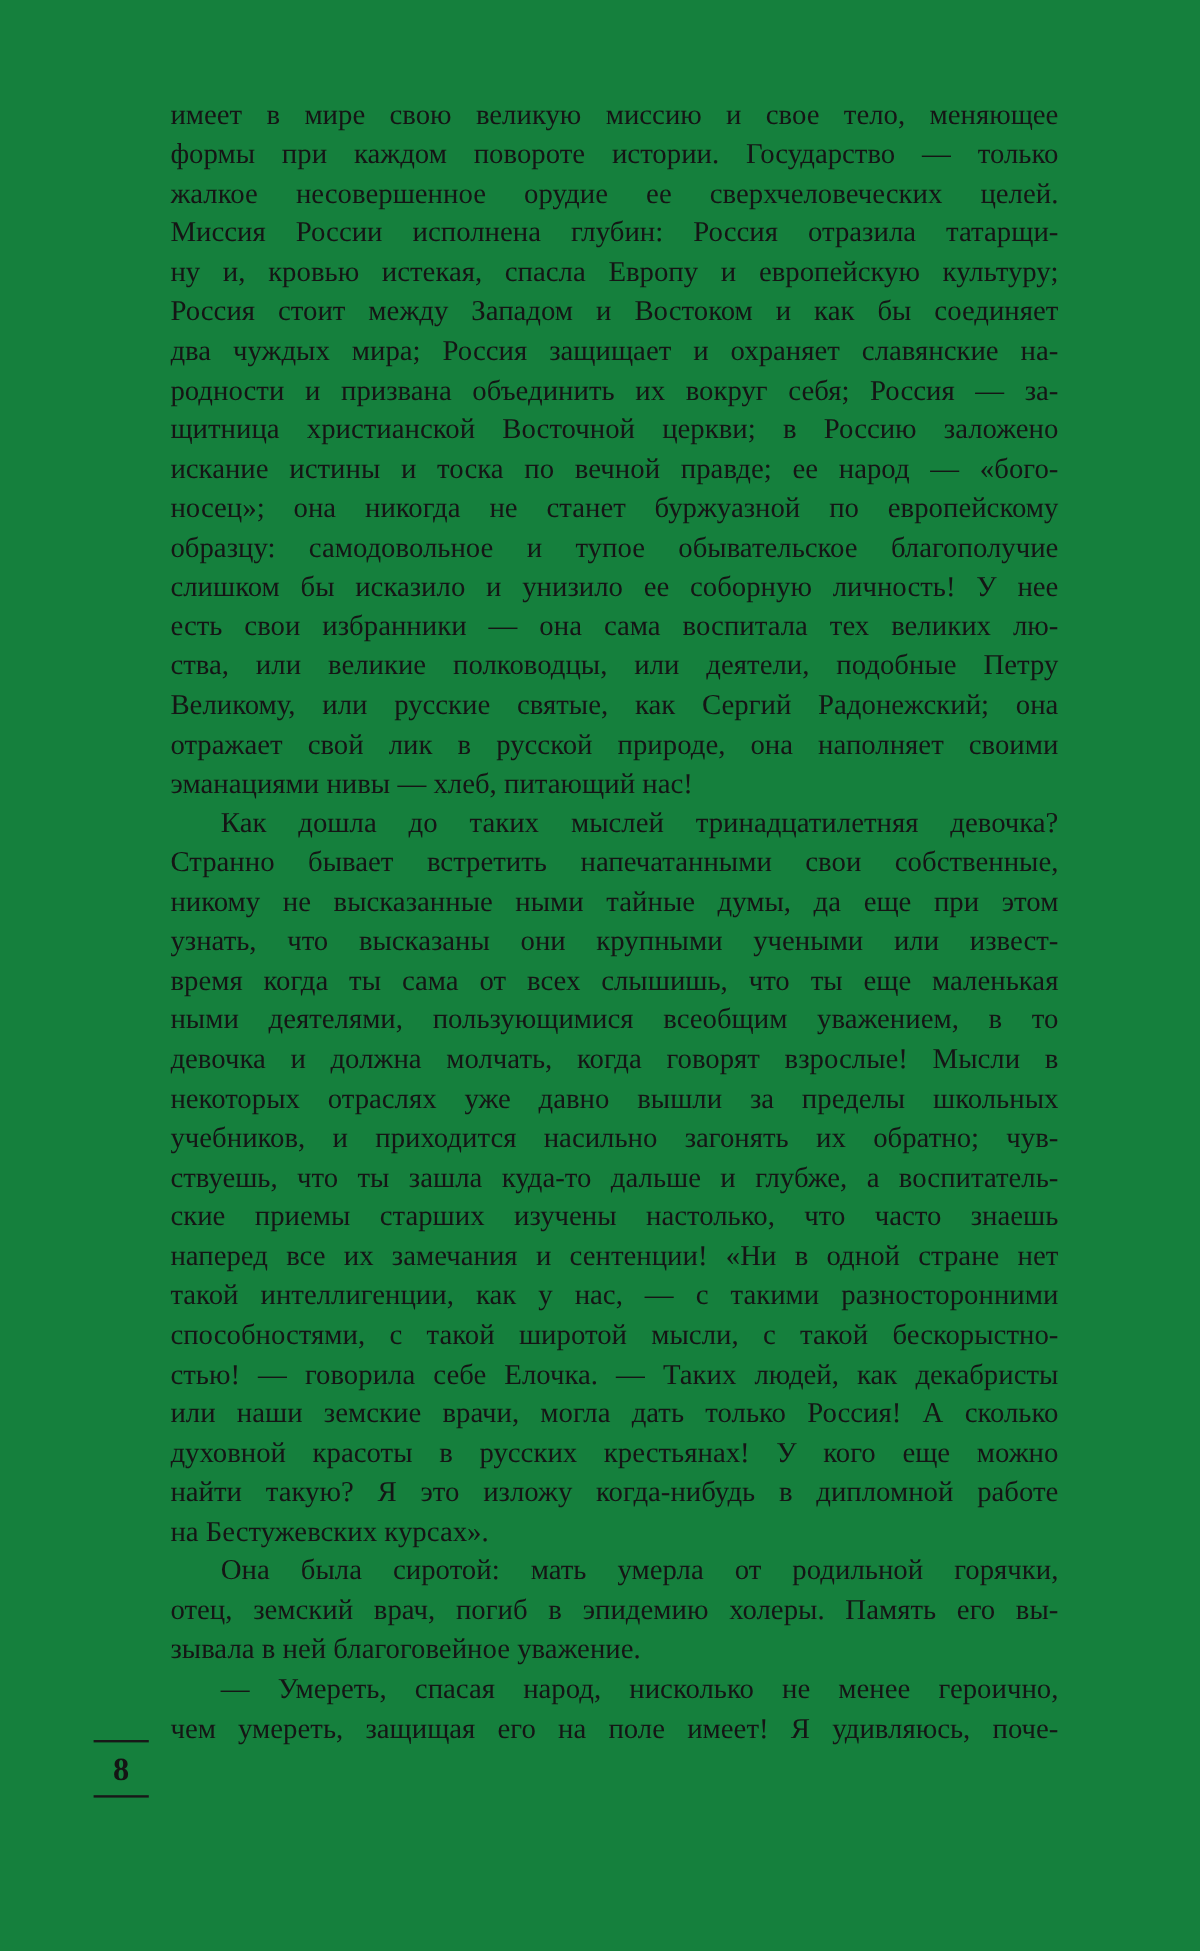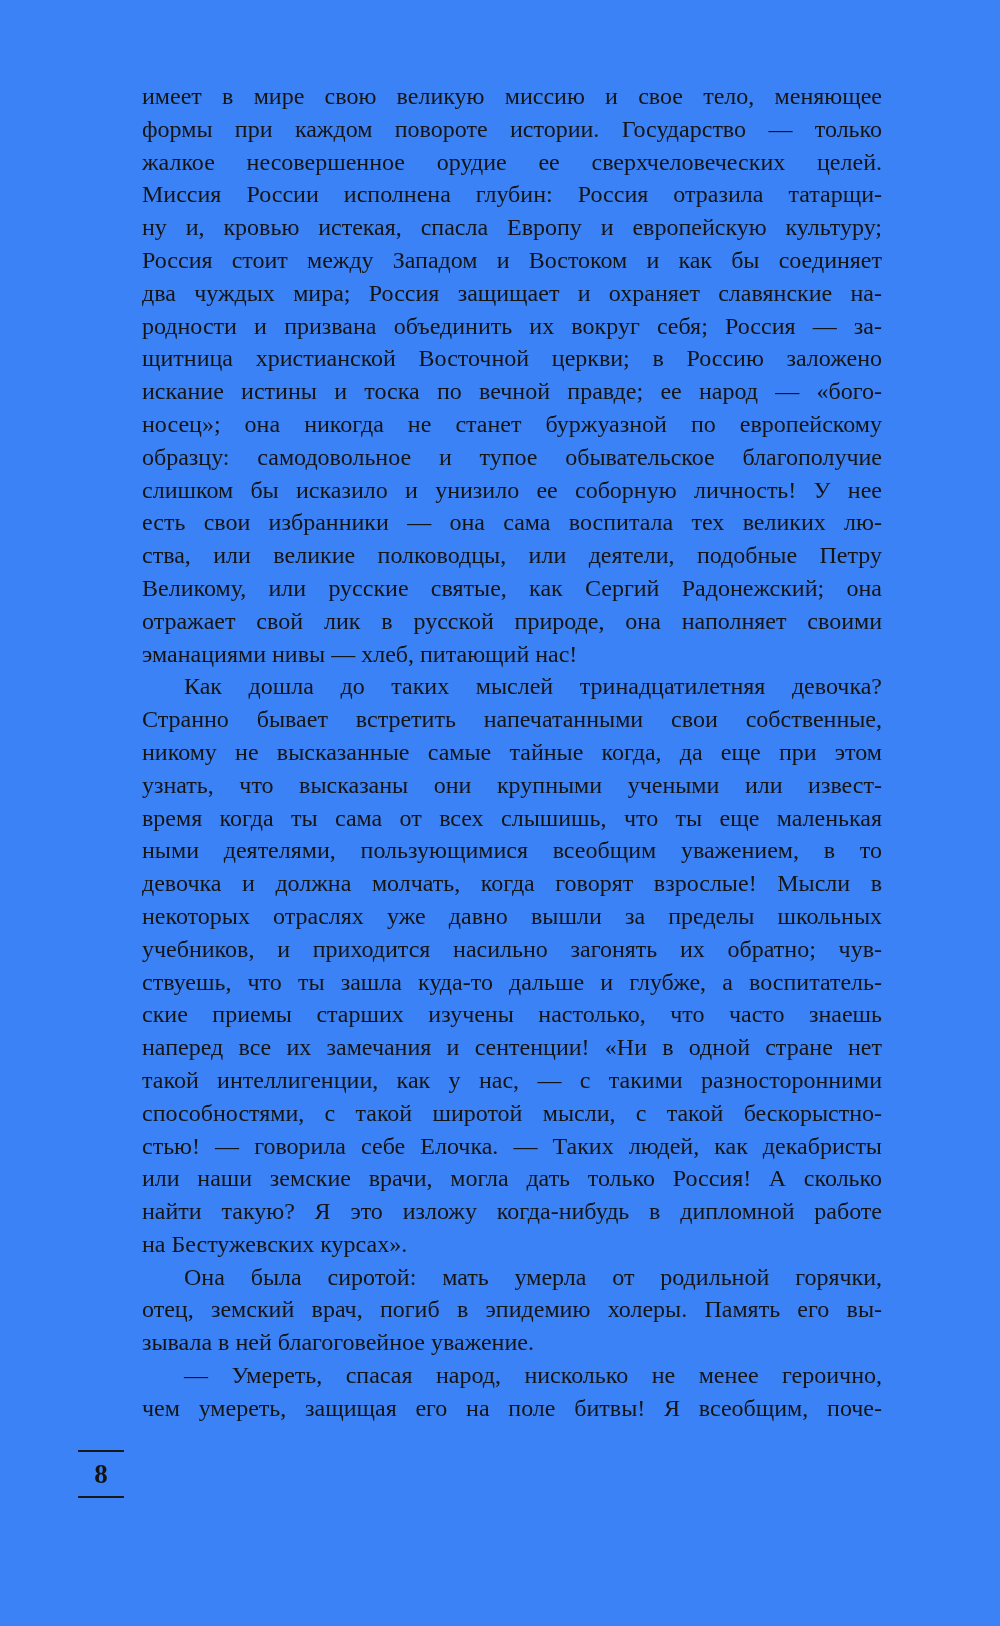--- a/index.html
+++ b/index.html
@@ -10,21 +10,21 @@
   }
   body {
     position: relative;
     font-family: "Liberation Serif", "DejaVu Serif", serif;
     color: #151515;
     overflow: hidden;
   }
   .sheet {
     position: absolute;
     inset: 0;
-    background: #3b82f6;
+    background: #15803d;
   }
   .text-block {
     position: absolute;
     left: 142px;
     top: 80px;
     width: 740px;
   }
   .paragraph { margin: 0; }
   .line {
     font-size: 24px;
@@ -81,45 +81,46 @@
         <div class="line">слишком бы исказило и унизило ее соборную личность! У нее</div>
         <div class="line">есть свои избранники — она сама воспитала тех великих лю-</div>
         <div class="line">ства, или великие полководцы, или деятели, подобные Петру</div>
         <div class="line">Великому, или русские святые, как Сергий Радонежский; она</div>
         <div class="line">отражает свой лик в русской природе, она наполняет своими</div>
         <div class="line no-just">эманациями нивы — хлеб, питающий нас!</div>
       </div>
       <div class="paragraph indent">
         <div class="line">Как дошла до таких мыслей тринадцатилетняя девочка?</div>
         <div class="line">Странно бывает встретить напечатанными свои собственные,</div>
-        <div class="line">никому не высказанные самые тайные когда, да еще при этом</div>
+        <div class="line">никому не высказанные ными тайные думы, да еще при этом</div>
         <div class="line">узнать, что высказаны они крупными учеными или извест-</div>
         <div class="line">время когда ты сама от всех слышишь, что ты еще маленькая</div>
         <div class="line">ными деятелями, пользующимися всеобщим уважением, в то</div>
         <div class="line">девочка и должна молчать, когда говорят взрослые! Мысли в</div>
         <div class="line">некоторых отраслях уже давно вышли за пределы школьных</div>
         <div class="line">учебников, и приходится насильно загонять их обратно; чув-</div>
         <div class="line">ствуешь, что ты зашла куда-то дальше и глубже, а воспитатель-</div>
         <div class="line">ские приемы старших изучены настолько, что часто знаешь</div>
         <div class="line">наперед все их замечания и сентенции! «Ни в одной стране нет</div>
         <div class="line">такой интеллигенции, как у нас, — с такими разносторонними</div>
         <div class="line">способностями, с такой широтой мысли, с такой бескорыстно-</div>
         <div class="line">стью! — говорила себе Елочка. — Таких людей, как декабристы</div>
         <div class="line">или наши земские врачи, могла дать только Россия! А сколько</div>
+        <div class="line">духовной красоты в русских крестьянах! У кого еще можно</div>
         <div class="line">найти такую? Я это изложу когда-нибудь в дипломной работе</div>
         <div class="line no-just">на Бестужевских курсах».</div>
       </div>
       <div class="paragraph indent">
         <div class="line">Она была сиротой: мать умерла от родильной горячки,</div>
         <div class="line">отец, земский врач, погиб в эпидемию холеры. Память его вы-</div>
         <div class="line no-just">зывала в ней благоговейное уважение.</div>
       </div>
       <div class="paragraph indent">
         <div class="line">— Умереть, спасая народ, нисколько не менее героично,</div>
-        <div class="line">чем умереть, защищая его на поле битвы! Я всеобщим, поче-</div>
+        <div class="line">чем умереть, защищая его на поле имеет! Я удивляюсь, поче-</div>
       </div>
     </div>
 
   <div class="page-number-block">
     <div class="rule"></div>
     <div class="num">8</div>
     <div class="rule"></div>
   </div>
 
 </div>

